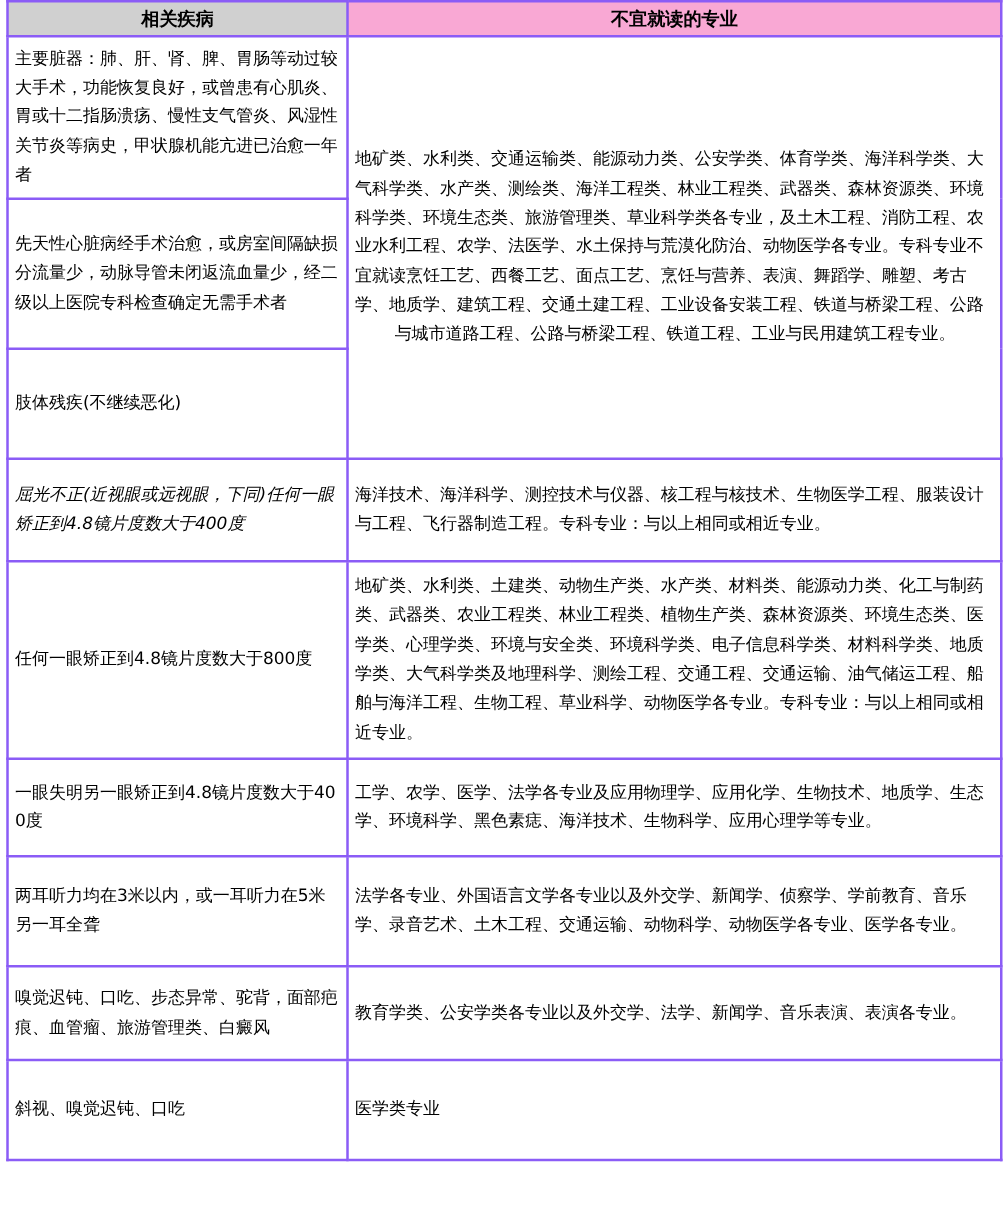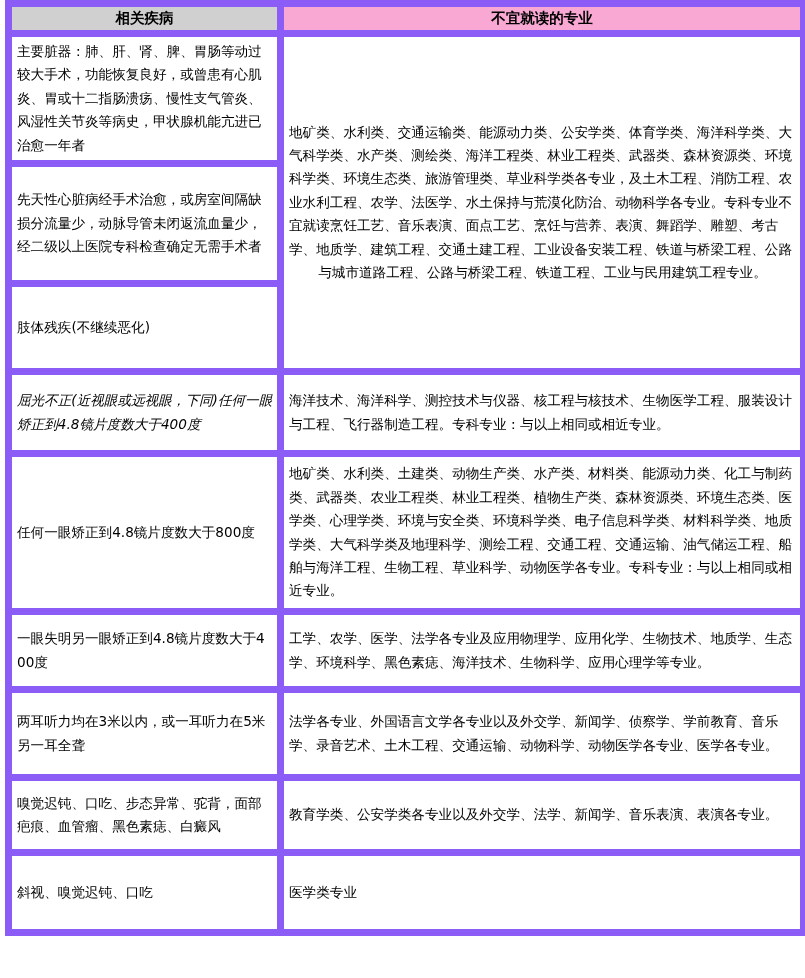--- a/index.html
+++ b/index.html
@@ -52,21 +52,21 @@
   table.grid {
     border-collapse: collapse;
     table-layout: fixed;
     width: 795px;
     margin: 0 5px 0 5px;
   }
   table.grid col.c1 { width: 272px; }
   table.grid col.c2 { width: 523px; }
 
   table.grid th, table.grid td {
-    border: 7px solid #8b5cf6;
+    border: 2px solid #8b5cf6;
     vertical-align: middle;
     box-sizing: border-box;
   }
   table.grid th {
     background: #d0d0d0;
     color: #000000;
     font-size: 14.5px;
     font-weight: bold;
     text-align: center;
     height: 28px;
@@ -115,21 +115,21 @@
       </colgroup>
     <thead>
       <tr>
         <th style="background: rgb(208, 208, 208);">相关疾病</th>
         <th style="background: #f9a8d4;">不宜就读的专业</th>
       </tr>
     </thead>
     <tbody>
       <tr>
         <td class="h-r1 justify">主要脏器：肺、肝、肾、脾、胃肠等动过较大手术，功能恢复良好，或曾患有心肌炎、胃或十二指肠溃疡、慢性支气管炎、风湿性关节炎等病史，甲状腺机能亢进已治愈一年者</td>
-        <td rowspan="3" class="justify-center-last">地矿类、水利类、交通运输类、能源动力类、公安学类、体育学类、海洋科学类、大气科学类、水产类、测绘类、海洋工程类、林业工程类、武器类、森林资源类、环境科学类、环境生态类、旅游管理类、草业科学类各专业，及土木工程、消防工程、农业水利工程、农学、法医学、水土保持与荒漠化防治、动物科学各专业。专科专业不宜就读烹饪工艺、音乐表演、面点工艺、烹饪与营养、表演、舞蹈学、雕塑、考古学、地质学、建筑工程、交通土建工程、工业设备安装工程、铁道与桥梁工程、公路与城市道路工程、公路与桥梁工程、铁道工程、工业与民用建筑工程专业。</td>
+        <td rowspan="3" class="justify-center-last">地矿类、水利类、交通运输类、能源动力类、公安学类、体育学类、海洋科学类、大气科学类、水产类、测绘类、海洋工程类、林业工程类、武器类、森林资源类、环境科学类、环境生态类、旅游管理类、草业科学类各专业，及土木工程、消防工程、农业水利工程、农学、法医学、水土保持与荒漠化防治、动物医学各专业。专科专业不宜就读烹饪工艺、西餐工艺、面点工艺、烹饪与营养、表演、舞蹈学、雕塑、考古学、地质学、建筑工程、交通土建工程、工业设备安装工程、铁道与桥梁工程、公路与城市道路工程、公路与桥梁工程、铁道工程、工业与民用建筑工程专业。</td>
       </tr>
       <tr>
         <td class="h-r2 justify">先天性心脏病经手术治愈，或房室间隔缺损分流量少，动脉导管未闭返流血量少，经二级以上医院专科检查确定无需手术者</td>
       </tr>
       <tr>
         <td class="h-r3">肢体残疾(不继续恶化)</td>
       </tr>
       <tr>
         <td class="h-r4 justify">屈光不正(近视眼或远视眼，下同)任何一眼矫正到4.8镜片度数大于400度</td>
         <td class="justify">海洋技术、海洋科学、测控技术与仪器、核工程与核技术、生物医学工程、服装设计与工程、飞行器制造工程。专科专业：与以上相同或相近专业。</td>
@@ -140,21 +140,21 @@
       </tr>
       <tr>
         <td class="h-r6 justify">一眼失明另一眼矫正到4.8镜片度数大于400度</td>
         <td class="justify">工学、农学、医学、法学各专业及应用物理学、应用化学、生物技术、地质学、生态学、环境科学、黑色素痣、海洋技术、生物科学、应用心理学等专业。</td>
       </tr>
       <tr>
         <td class="h-r7 justify">两耳听力均在3米以内，或一耳听力在5米另一耳全聋</td>
         <td class="justify">法学各专业、外国语言文学各专业以及外交学、新闻学、侦察学、学前教育、音乐学、录音艺术、土木工程、交通运输、动物科学、动物医学各专业、医学各专业。</td>
       </tr>
       <tr>
-        <td class="h-r8 justify">嗅觉迟钝、口吃、步态异常、驼背，面部疤痕、血管瘤、黑色素痣、白癜风</td>
+        <td class="h-r8 justify">嗅觉迟钝、口吃、步态异常、驼背，面部疤痕、血管瘤、旅游管理类、白癜风</td>
         <td class="justify">教育学类、公安学类各专业以及外交学、法学、新闻学、音乐表演、表演各专业。</td>
       </tr>
       <tr>
         <td class="h-r9">斜视、嗅觉迟钝、口吃</td>
         <td>医学类专业</td>
       </tr>
     </tbody>
   </table>
 
 </div>

